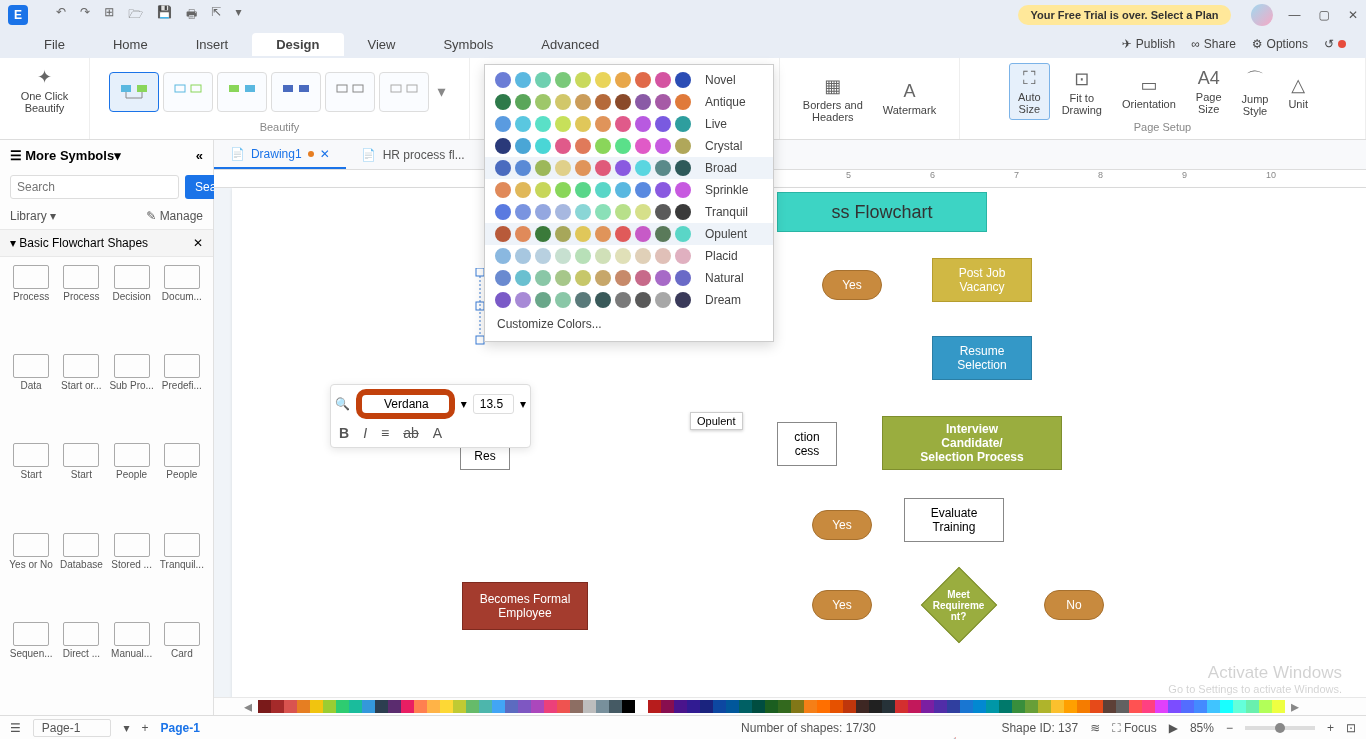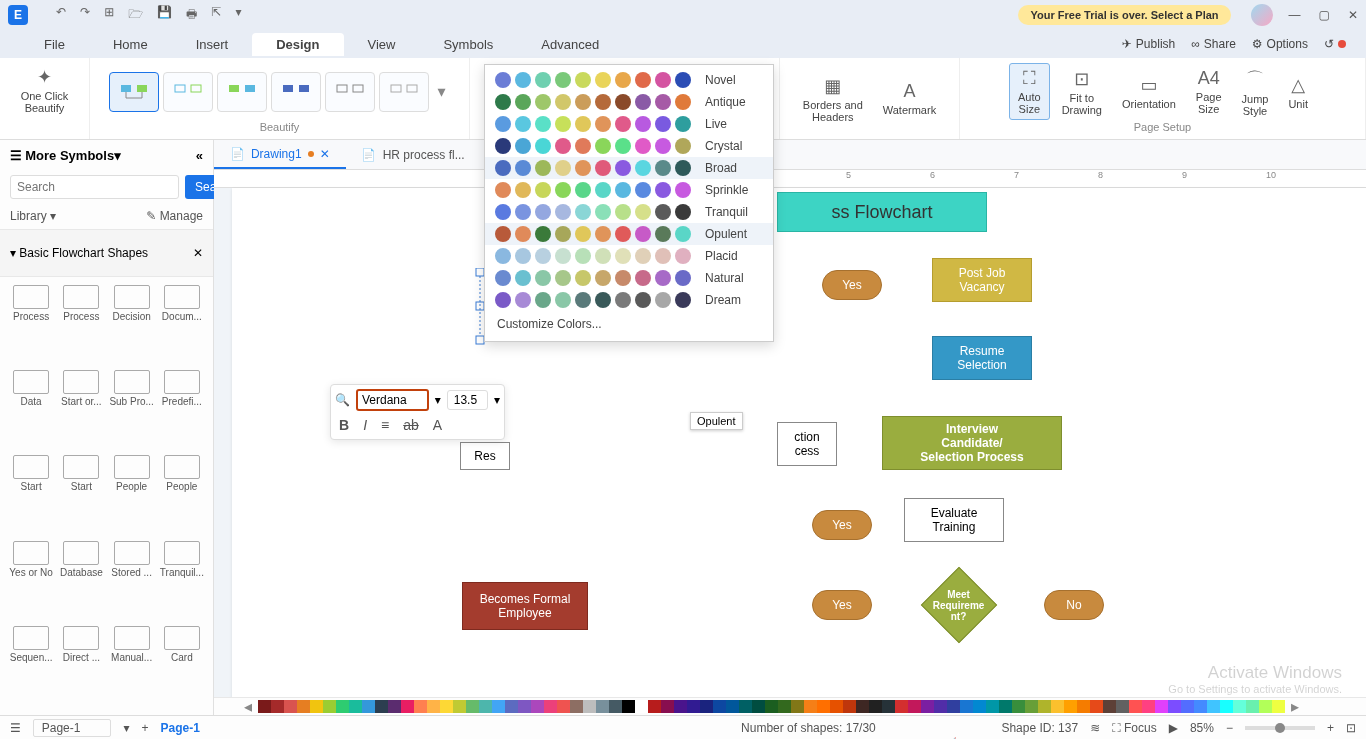--- a/index.html
+++ b/index.html
@@ -35,21 +35,21 @@
 .theme-swatch.selected { border: 1px solid #1a73e8; background: #e6f0fb; }
 
 
 .main { display: flex; height: calc(100% - 30px - 28px - 82px - 24px); }
 .leftpanel { width: 214px; background: #fdfdfd; border-right: 1px solid #e0e0e0; display: flex; flex-direction: column; font-size: 12px; }
 .leftpanel .hdr { padding: 8px 10px; font-weight: bold; font-size: 13px; display: flex; align-items: center; justify-content: space-between; }
 .leftpanel .search-row { display: flex; padding: 4px 10px; gap: 6px; }
 .leftpanel .search-row input { flex: 1; border: 1px solid #ddd; border-radius: 3px; padding: 4px 6px; font-size: 12px; }
 .leftpanel .search-row button { background: #1a73e8; color: #fff; border: none; border-radius: 3px; padding: 4px 10px; font-size: 12px; }
 .leftpanel .librow { display: flex; justify-content: space-between; padding: 6px 10px; color: #555; }
-.leftpanel .section-hdr { background: #f5f5f5; padding: 16px 10px; display: flex; justify-content: space-between; align-items: center; border-top: 1px solid #e8e8e8; border-bottom: 1px solid #e8e8e8; }
+.leftpanel .section-hdr { background: #f5f5f5; padding: 6px 10px; display: flex; justify-content: space-between; align-items: center; border-top: 1px solid #e8e8e8; border-bottom: 1px solid #e8e8e8; }
 .leftpanel .shapes-grid { flex: 1; overflow: auto; padding: 8px; display: grid; grid-template-columns: repeat(4, 1fr); gap: 4px; }
 .shape-item { display: flex; flex-direction: column; align-items: center; font-size: 10px; color: #555; cursor: pointer; }
 .shape-item .sicon { width: 36px; height: 24px; border: 1px solid #aaa; border-radius: 2px; margin-bottom: 2px; }
 
 
 .canvas-wrap { flex: 1; position: relative; background: #f0f4f8; }
 .tabs { height: 30px; display: flex; align-items: center; border-bottom: 1px solid #ddd; background: #f8f9fb; font-size: 12px; }
 .tab { padding: 6px 16px; display: flex; align-items: center; gap: 6px; cursor: pointer; color: #555; }
 .tab.active { color: #1a73e8; border-bottom: 2px solid #1a73e8; }
 .tab .dot { width: 6px; height: 6px; background: #e67e22; border-radius: 50%; }
@@ -74,21 +74,21 @@
 .color-row { display: flex; align-items: center; padding: 3px 10px; gap: 4px; cursor: pointer; }
 .color-row:hover, .color-row.hov { background: #eef3f9; }
 .color-row .swatch { width: 16px; height: 16px; border-radius: 50%; }
 .color-row .rowlabel { margin-left: 10px; font-size: 12px; color: #444; }
 .custom-colors { padding: 6px 12px; font-size: 12px; color: #444; cursor: pointer; }
 .tooltip { position: absolute; background: #fff; border: 1px solid #ccc; padding: 2px 6px; font-size: 11px; box-shadow: 0 1px 3px rgba(0,0,0,0.2); z-index: 101; }
 
 
 .font-toolbar { position: absolute; top: 384px; left: 330px; background: #fff; border: 1px solid #ddd; border-radius: 4px; box-shadow: 0 2px 8px rgba(0,0,0,0.1); padding: 4px; z-index: 50; }
 .font-toolbar .row1 { display: flex; gap: 6px; align-items: center; font-size: 12px; }
-.font-toolbar .row1 .fontname { border: 2px solid #c2410c; padding: 2px 20px 2px 4px; border-radius: 3px; }
+.font-toolbar .row1 .fontname { border: 6px solid #c2410c; padding: 2px 20px 2px 22px; border-radius: 10px; }
 .font-toolbar .row1 .fontsize { border: 1px solid #ddd; padding: 2px 10px 2px 6px; border-radius: 3px; }
 .font-toolbar .row2 { display: flex; gap: 14px; margin-top: 4px; font-size: 14px; color: #555; padding: 2px 4px; }
 
 
 .colorstrip { position: absolute; bottom: 24px; left: 214px; right: 0; height: 18px; display: flex; align-items: center; padding: 0 30px; background: #fdfdfd; border-top: 1px solid #e8e8e8; }
 .colorstrip .clip { display: flex; gap: 0; overflow: hidden; }
 .colorstrip .cs { width: 13px; height: 13px; cursor: pointer; }
 
 
 .statusbar { position: absolute; bottom: 0; left: 0; right: 0; height: 24px; background: #fdfdfd; border-top: 1px solid #ddd; display: flex; align-items: center; font-size: 12px; color: #555; padding: 0 10px; gap: 12px; }

